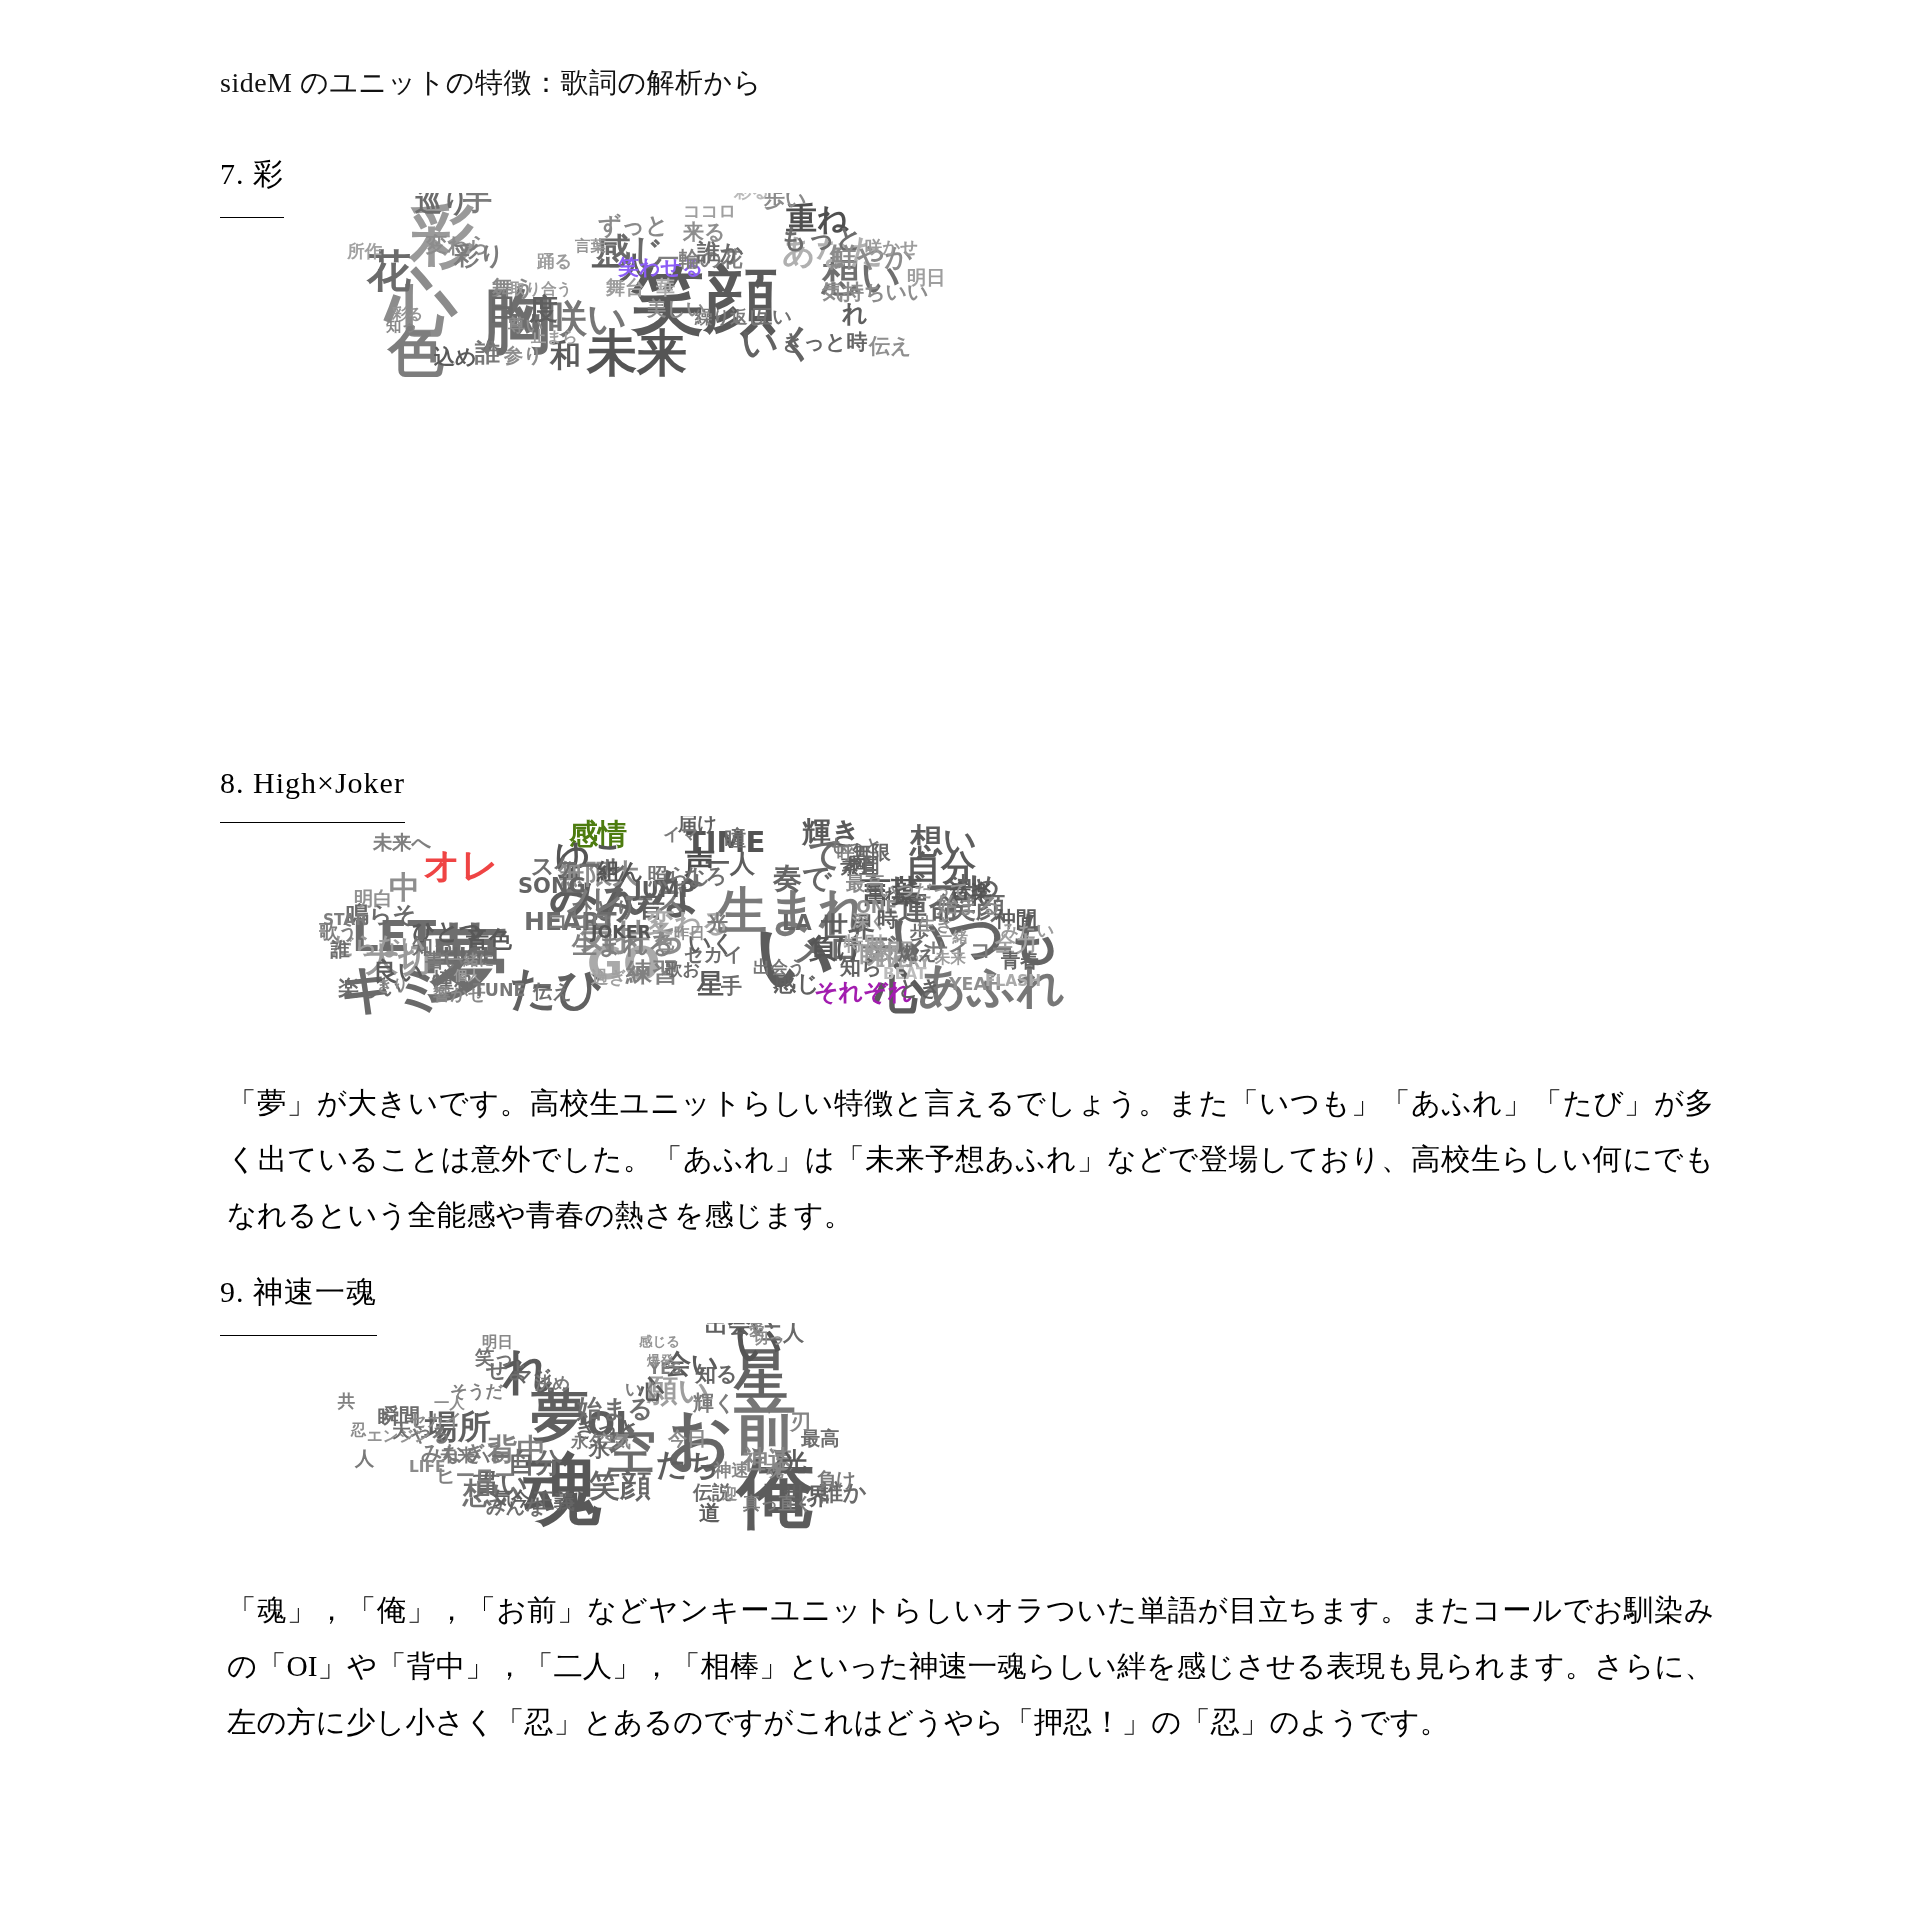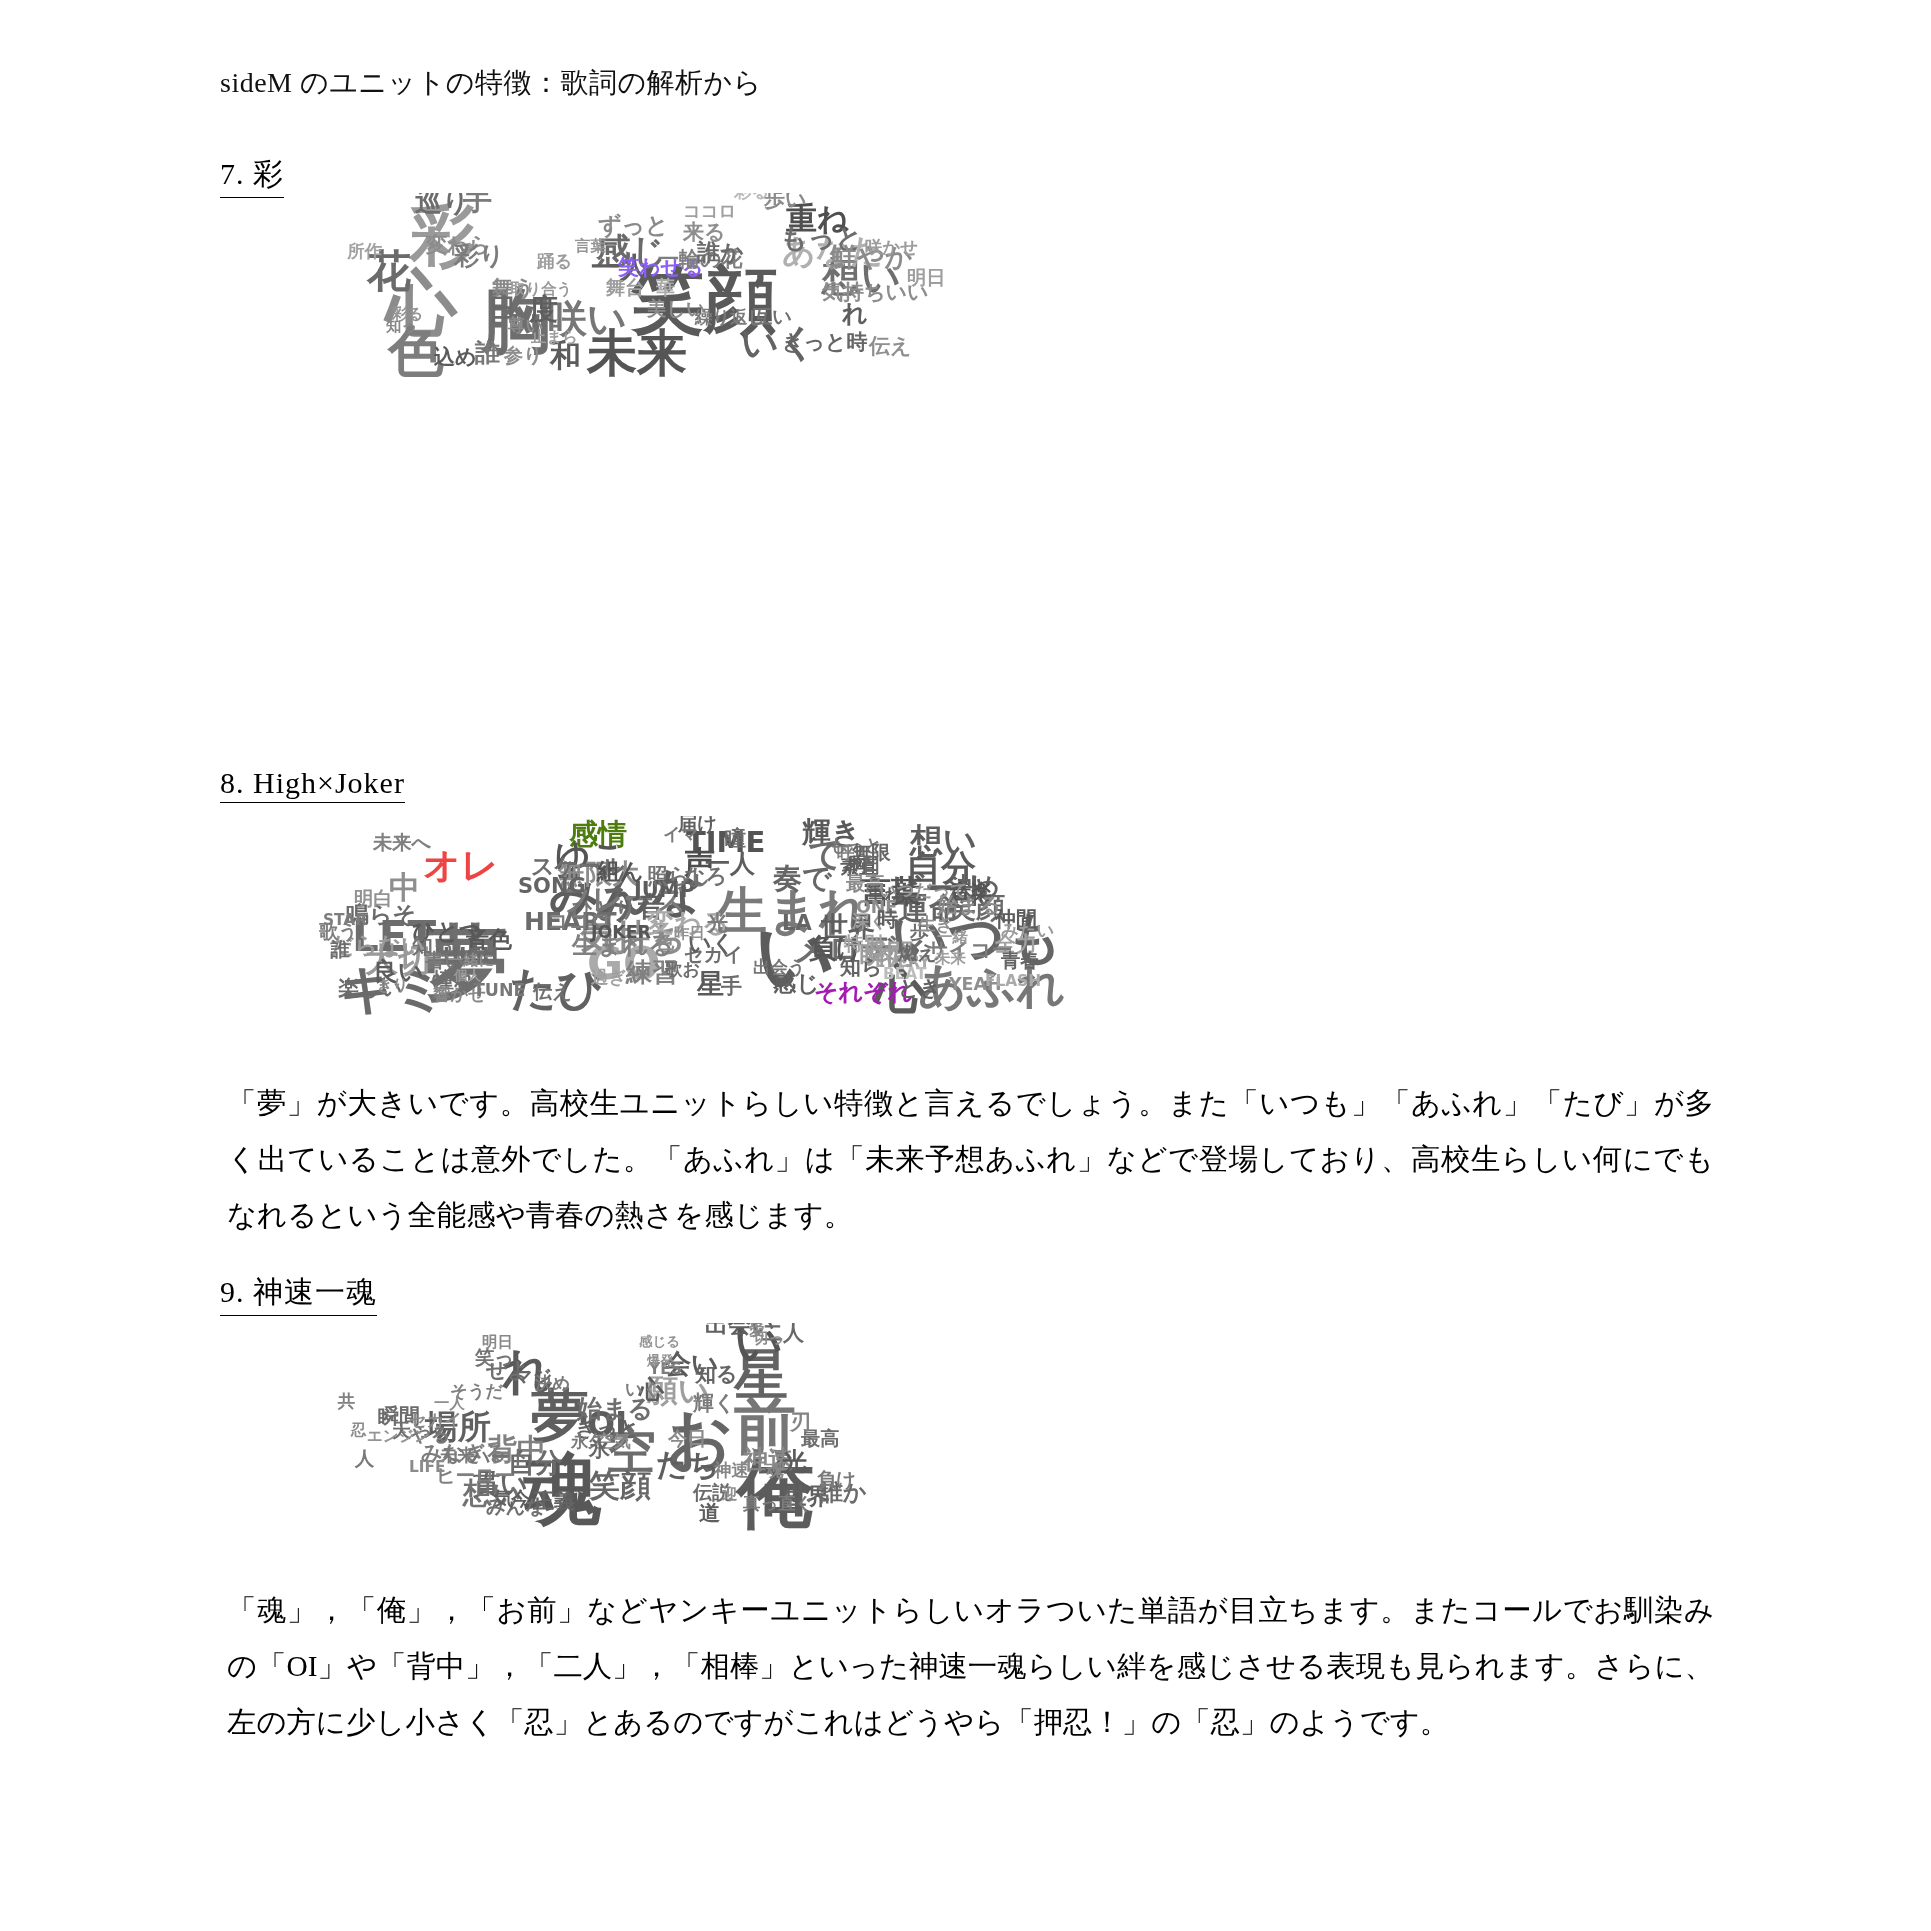--- a/index.html
+++ b/index.html
@@ -32,21 +32,21 @@
     color: #111;
   }
   .section-heading {
     position: absolute;
     left: 220px;
     font-size: 30px;
     letter-spacing: 1px;
     white-space: nowrap;
     color: #000;
     border-bottom: 1.9px solid #000;
-    padding-bottom: 2px;
+    padding-bottom: 22px;
     display: inline-block;
   }
   #heading-7 { top: 154px; }
   #heading-8 { top: 766px; }
   #heading-9 { top: 1272px; }
 
   .para {
     position: absolute;
     left: 227px;
     width: 1487px;

